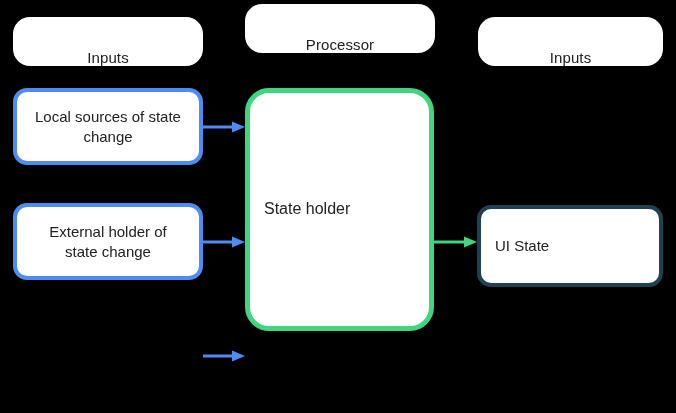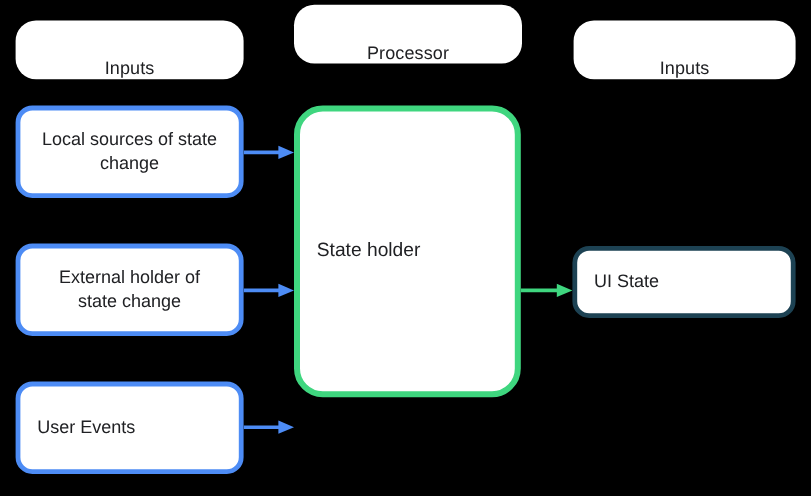--- a/index.html
+++ b/index.html
@@ -62,21 +62,21 @@
     width: 189px;
     height: 243px;
     border: 5px solid var(--processor-border, #3fd67f);
     border-radius: 24px;
     font-size: 16px;
   }
   .node-output {
     left: 477px;
     top: 205px;
     width: 186px;
-    height: 60px;
+    height: 82px;
     border: 4px solid var(--output-border, #1d4253);
     border-radius: 14px;
   }
 
   .arrow {
     position: absolute;
     display: block;
   }
   .arrow-blue  { color: var(--arrow-blue, #4d8cf5); }
   .arrow-green { color: var(--arrow-green, #3fd67f); }
@@ -99,23 +99,20 @@
   <div class="pill pill-output">
     <span>Inputs</span>
   </div>
 
   <div class="node node-input node-input-1">
     <span>Local sources of state change</span>
   </div>
   <div class="node node-input node-input-2">
     <span>External holder of state change</span>
   </div>
-  <div class="node node-input node-input-3">
-    <span>User Events</span>
-  </div>
 
   <div class="node node-processor">
     <span>State holder</span>
   </div>
 
   <div class="node node-output">
     <span>UI State</span>
   </div>
 
   <svg class="arrow arrow-blue arrow-1" width="42" height="16" viewBox="0 0 42 16">

